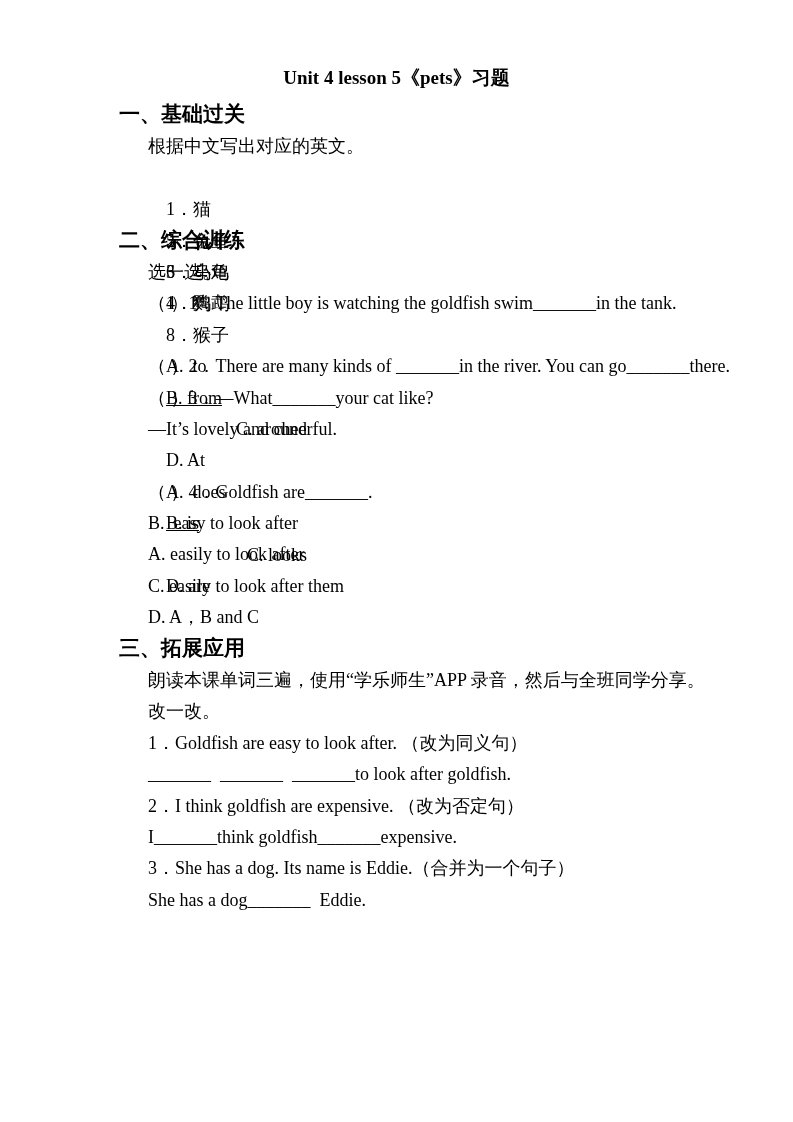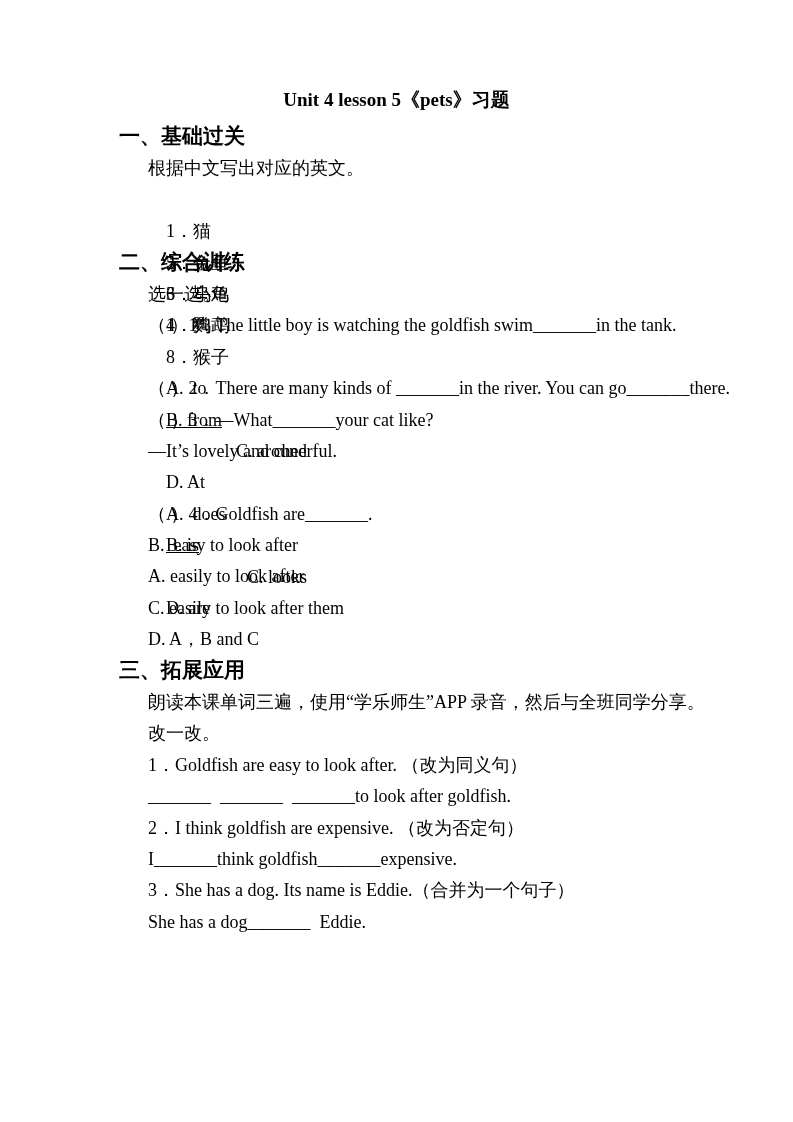--- a/index.html
+++ b/index.html
@@ -9,21 +9,21 @@
     height: 1122px;
     background: #ffffff;
     color: #000000;
     font-family: "Liberation Serif", "DejaVu Serif", serif;
     overflow: hidden;
   }
   .page {
     position: relative;
     width: 793px;
     height: 1078px;
-    padding-top: 86px;
+    padding-top: 64px;
   }
   .title {
     margin: 0;
     height: 36px;
     line-height: 28px;
     text-align: center;
     font-size: 19px;
     font-weight: bold;
     font-family: "Liberation Serif", "DejaVu Serif", serif;
   }

